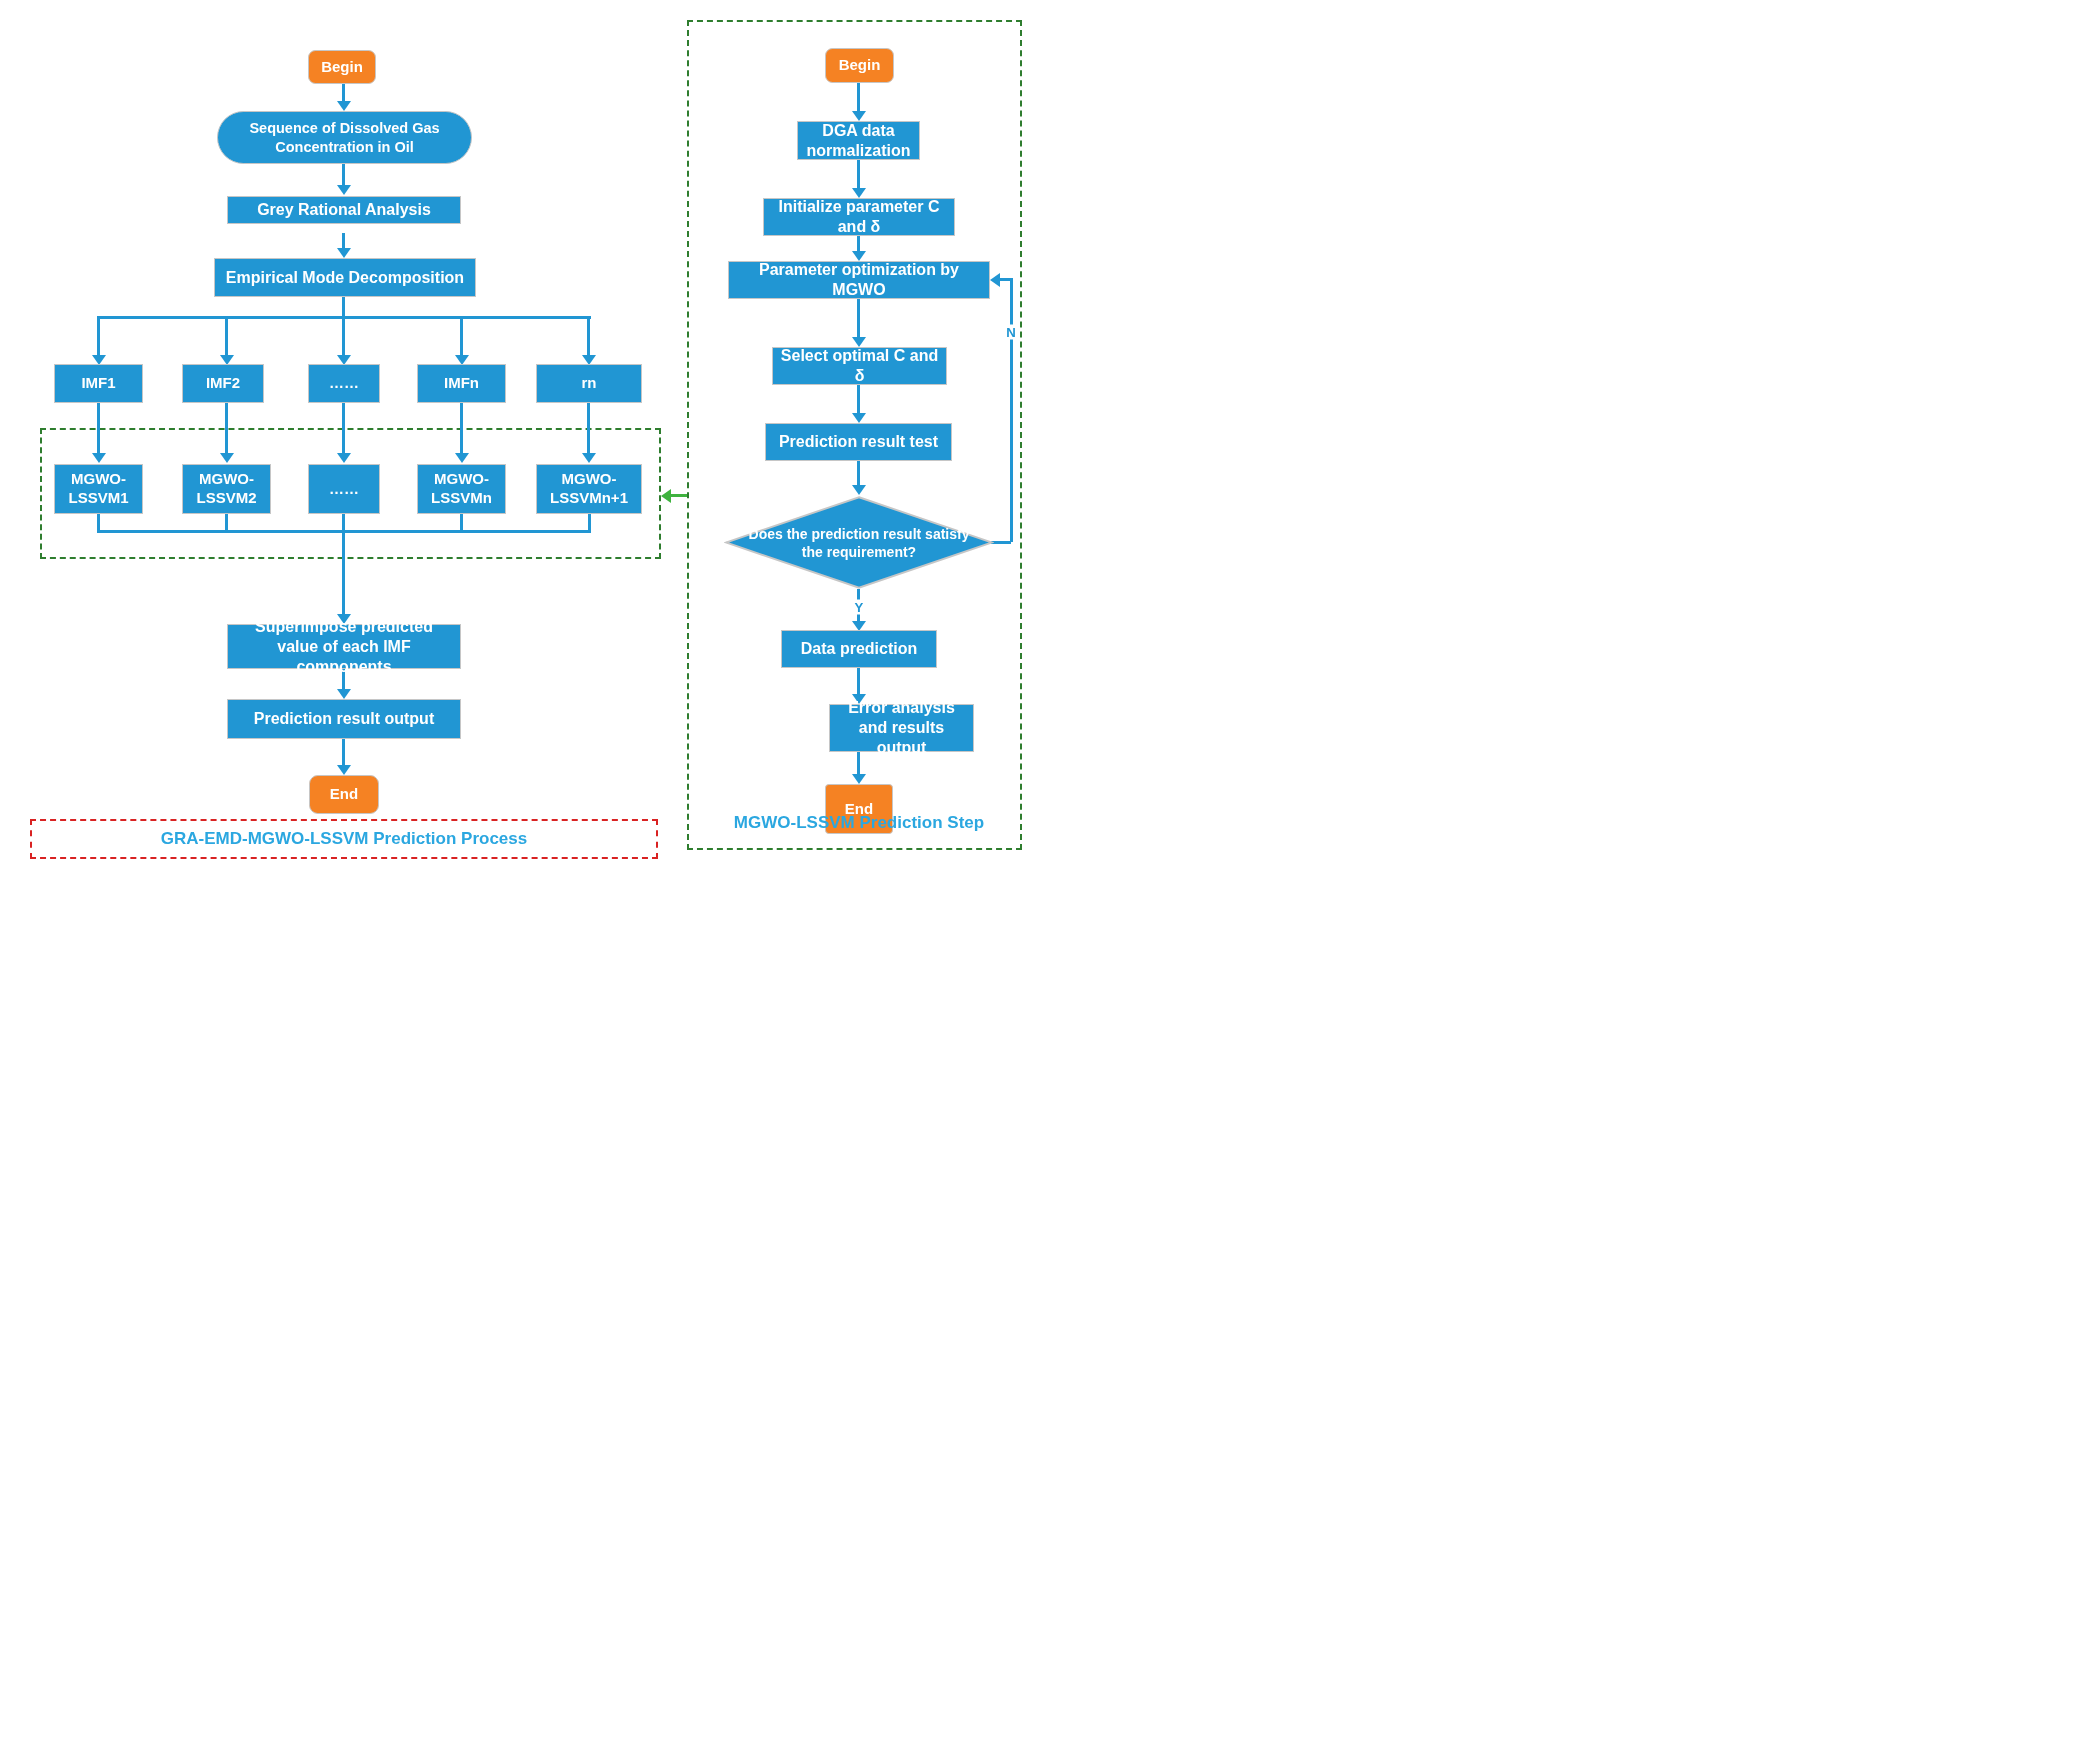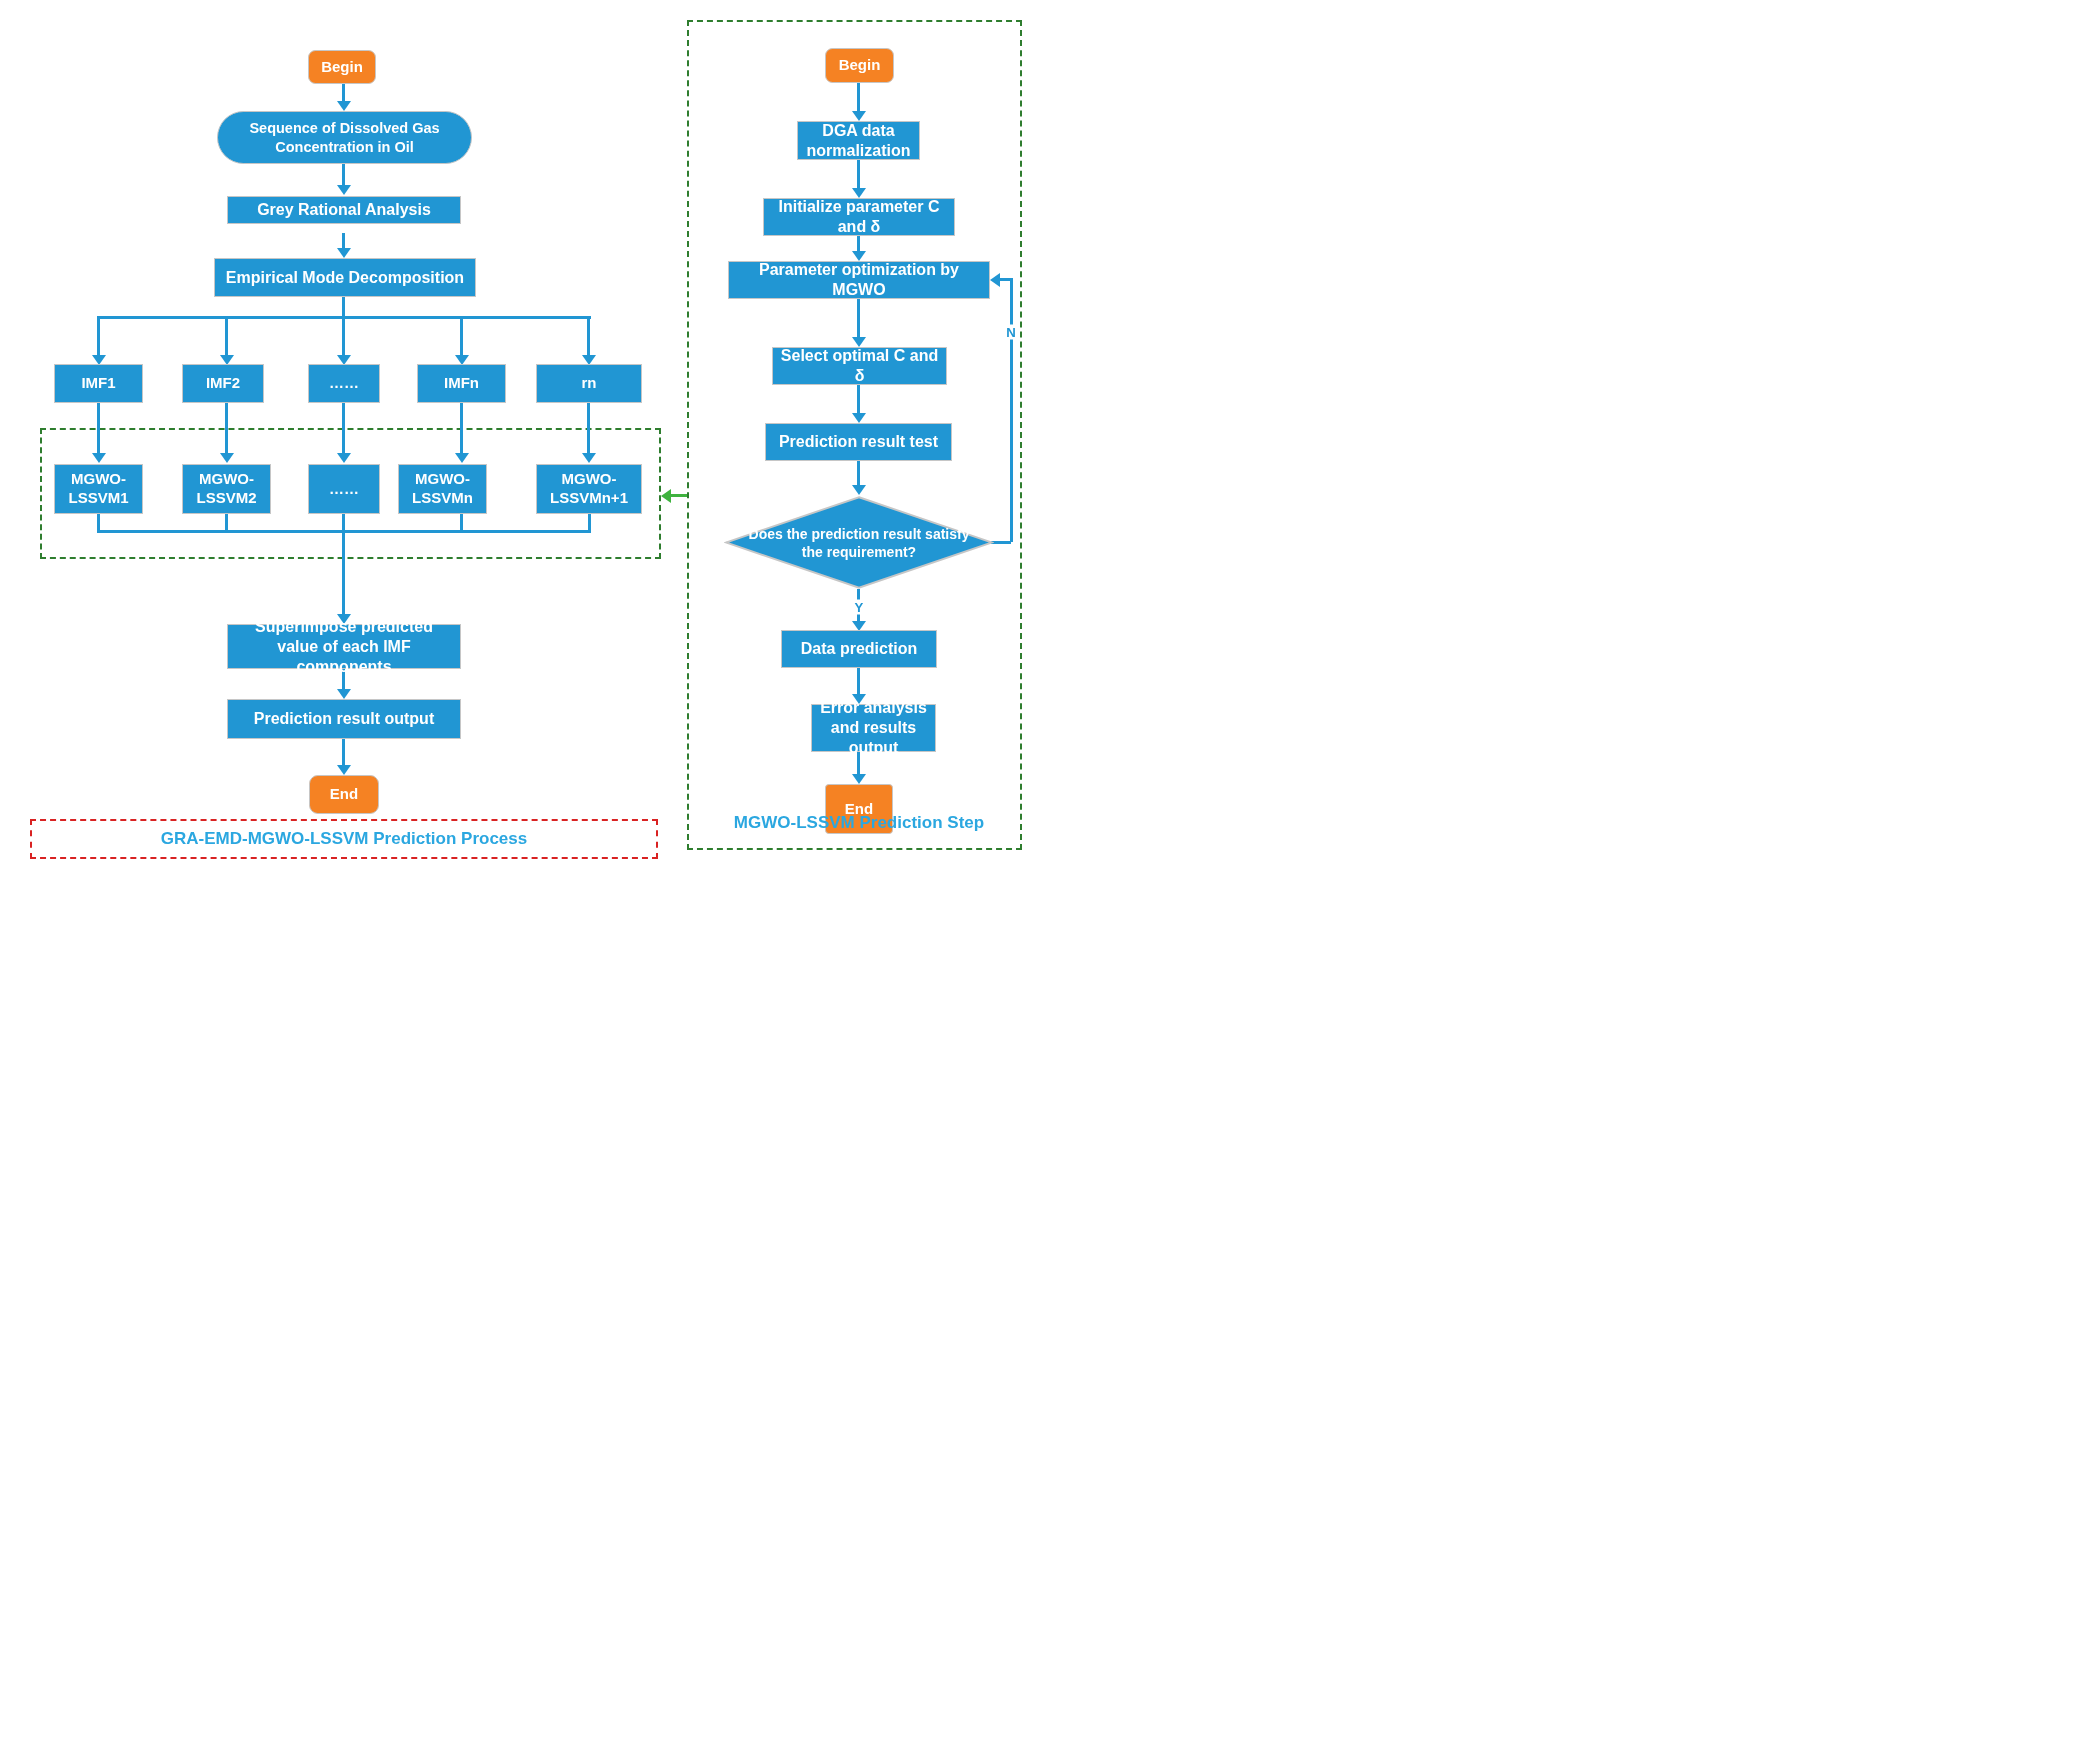--- a/index.html
+++ b/index.html
@@ -123,21 +123,21 @@
 
   <div class="pbox bold" style="left:54px;top:364px;width:89px;height:39px;">IMF1</div>
   <div class="pbox bold" style="left:182px;top:364px;width:82px;height:39px;">IMF2</div>
   <div class="pbox bold" style="left:308px;top:364px;width:72px;height:39px;">……</div>
   <div class="pbox bold" style="left:417px;top:364px;width:89px;height:39px;">IMFn</div>
   <div class="pbox bold" style="left:536px;top:364px;width:106px;height:39px;">rn</div>
 
   <div class="pbox bold" style="left:54px;top:464px;width:89px;height:50px;">MGWO-LSSVM1</div>
   <div class="pbox bold" style="left:182px;top:464px;width:89px;height:50px;">MGWO-LSSVM2</div>
   <div class="pbox bold" style="left:308px;top:464px;width:72px;height:50px;">……</div>
-  <div class="pbox bold" style="left:398px;top:464px;width:89px;height:50px;">MGWO-LSSVMn</div>
+  <div class="pbox bold" style="left:417px;top:464px;width:89px;height:50px;">MGWO-LSSVMn</div>
   <div class="pbox bold" style="left:536px;top:464px;width:106px;height:50px;">MGWO-LSSVMn+1</div>
 
   <div class="pbox" style="left:227px;top:624px;width:234px;height:45px;">Superimpose predicted value of each IMF components</div>
   <div class="pbox" style="left:227px;top:699px;width:234px;height:40px;">Prediction result output</div>
   <div class="pbox term" style="left:309px;top:775px;width:70px;height:39px;border-radius:8.8px;">End</div>
 
   <div class="caption" style="left:30px;top:829px;width:628px;">GRA-EMD-MGWO-LSSVM Prediction Process</div>
 
   <div class="pbox term" style="left:825px;top:48px;width:69px;height:35px;">Begin</div>
   <div class="pbox" style="left:797px;top:121px;width:123px;height:39px;">DGA data normalization</div>
@@ -147,21 +147,21 @@
   <div class="pbox" style="left:765px;top:423px;width:187px;height:38px;">Prediction result test</div>
 
   <div class="diamond" style="left:724px;top:496px;width:270px;height:93px;">
     <svg viewBox="0 0 430 148" preserveAspectRatio="none">
       <polygon points="215,2 427,74 215,146 3,74" style="fill:var(--blue,#2196D3);stroke:var(--gray-border,#C6C6C6);stroke-width:3;"></polygon>
     </svg>
     <div class="dtext">Does the prediction result satisfy the requirement?</div>
   </div>
 
   <div class="pbox" style="left:781px;top:630px;width:156px;height:38px;">Data prediction</div>
-  <div class="pbox" style="left:811px;top:704px;width:125px;height:48px;">Error analysis and results output</div>
+  <div class="pbox" style="left:829px;top:704px;width:145px;height:48px;">Error analysis and results output</div>
   <div class="pbox term" style="left:825px;top:784px;width:68px;height:50px;border-radius:3.8px;">End</div>
 
   <div class="yn" style="left:859px;top:607px;">Y</div>
   <div class="yn" style="left:1011px;top:332px;">N</div>
 
   <div class="caption" style="left:723px;top:813px;width:272px;">MGWO-LSSVM Prediction Step</div>
 
 </div>
 
 

